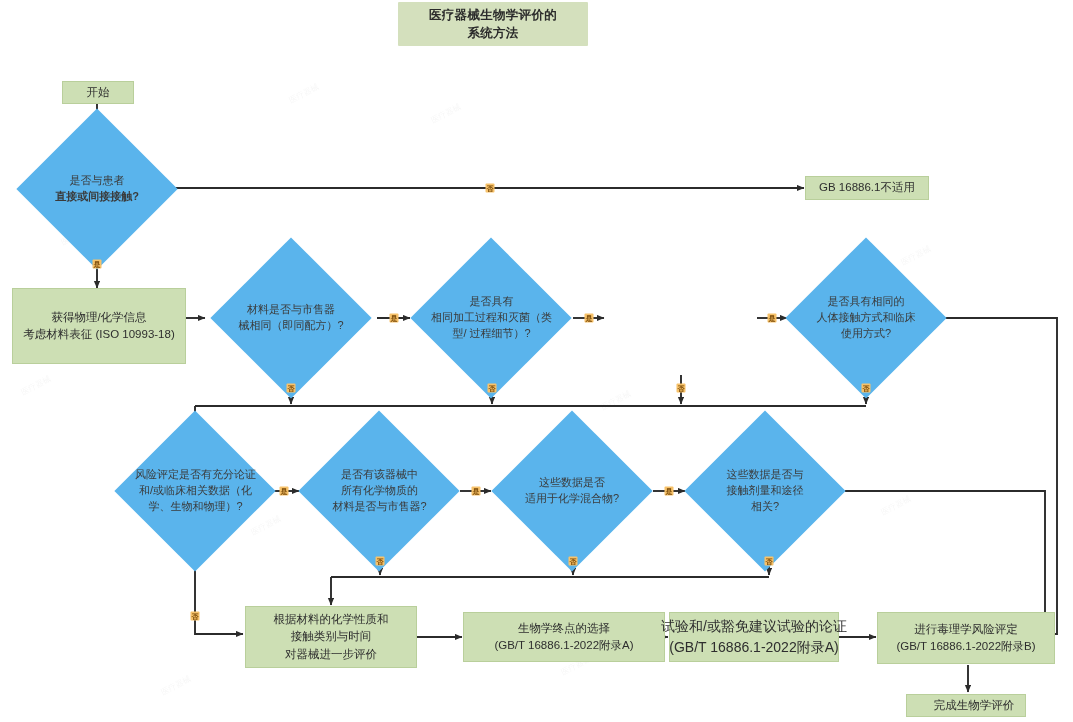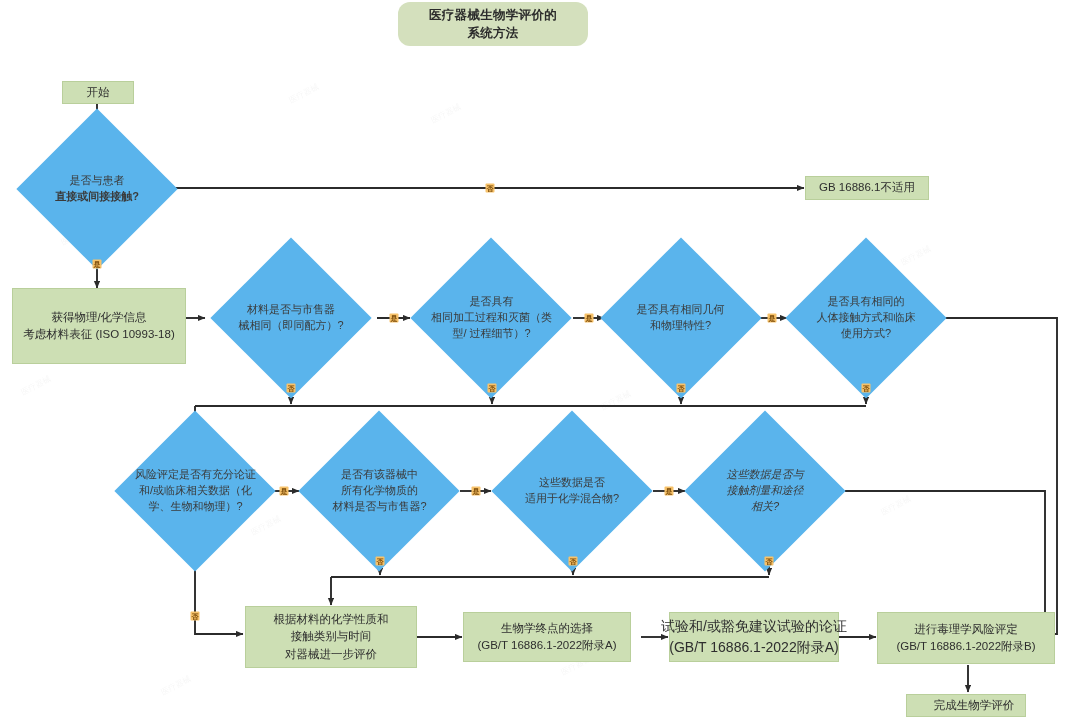--- a/index.html
+++ b/index.html
@@ -13,21 +13,21 @@
   svg.wires{position:absolute;left:0;top:0;width:1073px;height:722px;pointer-events:none;}
 
   
   .title-banner{
     position:absolute;
     left:398px;top:2px;width:190px;height:44px;
     background:#d4e0bd;
     display:flex;flex-direction:column;align-items:center;justify-content:center;
     color:#2b2b2b;font-weight:bold;font-size:12.5px;line-height:1.45;
     text-align:center;letter-spacing:.3px;
-    border-radius:12px;
+    border-radius:1px;
   }
   .title-banner span{display:block;white-space:nowrap;}
 
   
   .pbox{
     position:absolute;
     background:#cddfb4;
     border:1px solid #b9cf9b;
     display:flex;align-items:center;justify-content:center;
     text-align:center;
@@ -197,29 +197,20 @@
     <div class="dia" style="left:24px;top:0px;width:114px;height:114px;"></div>
     <div class="dia-text">
       <span class="inner">
         <span class="l">是否具有</span>
         <span class="l">相同加工过程和灭菌（类</span>
         <span class="l">型/ 过程细节）?</span>
       </span>
     </div>
   </div>
 
-  <div class="dia-wrap" style="left:604px;top:261px;width:153px;height:114px;">
-    <div class="dia" style="left:20px;top:0px;width:114px;height:114px;"></div>
-    <div class="dia-text">
-      <span class="inner">
-        <span class="l">是否具有相同几何</span>
-        <span class="l">和物理特性?</span>
-      </span>
-    </div>
-  </div>
 
   <div class="dia-wrap" style="left:787px;top:261px;width:158px;height:114px;">
     <div class="dia" style="left:22px;top:0px;width:114px;height:114px;"></div>
     <div class="dia-text">
       <span class="inner">
         <span class="l">是否具有相同的</span>
         <span class="l">人体接触方式和临床</span>
         <span class="l">使用方式?</span>
       </span>
     </div>
@@ -250,38 +241,38 @@
   <div class="dia-wrap" style="left:491px;top:434px;width:162px;height:114px;">
     <div class="dia" style="left:24px;top:0px;width:114px;height:114px;"></div>
     <div class="dia-text">
       <span class="inner">
         <span class="l">这些数据是否</span>
         <span class="l">适用于化学混合物?</span>
       </span>
     </div>
   </div>
 
-  <div class="dia-wrap" style="left:685px;top:434px;width:160px;height:114px;font-style:italic;">
+  <div class="dia-wrap" style="left:685px;top:434px;width:160px;height:114px;">
     <div class="dia" style="left:23px;top:0px;width:114px;height:114px;"></div>
     <div class="dia-text">
       <span class="inner">
         <span class="l">这些数据是否与</span>
         <span class="l">接触剂量和途径</span>
         <span class="l">相关?</span>
       </span>
     </div>
   </div>
 
   <div class="pbox" style="left:245px;top:606px;width:172px;height:62px;flex-direction:column;">
     <span class="l">根据材料的化学性质和</span>
     <span class="l">接触类别与时间</span>
     <span class="l">对器械进一步评价</span>
   </div>
 
-  <div class="pbox" style="left:463px;top:612px;width:168px;height:50px;flex-direction:column;">
+  <div class="pbox" style="left:463px;top:612px;width:202px;height:50px;flex-direction:column;">
     <span class="l">生物学终点的选择</span>
     <span class="l">(GB/T 16886.1-2022附录A)</span>
   </div>
 
   <div class="pbox" style="left:669px;top:612px;width:170px;height:50px;flex-direction:column;font-size:14px;">
     <span class="l">试验和/或豁免建议试验的论证</span>
     <span class="l">(GB/T 16886.1-2022附录A)</span>
   </div>
 
   <div class="pbox" style="left:877px;top:612px;width:178px;height:52px;flex-direction:column;">

